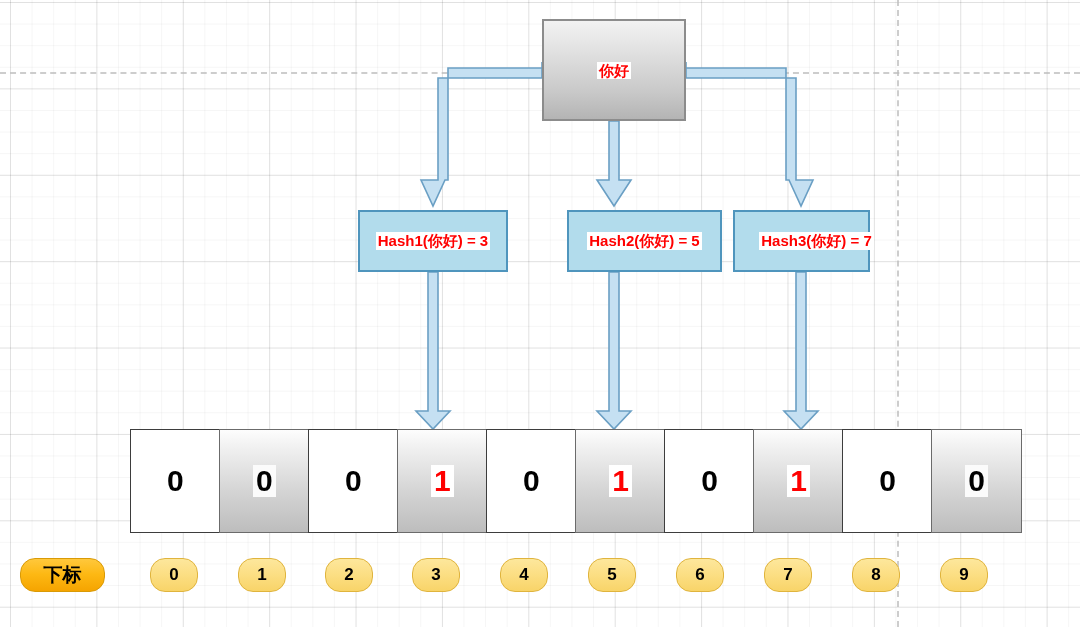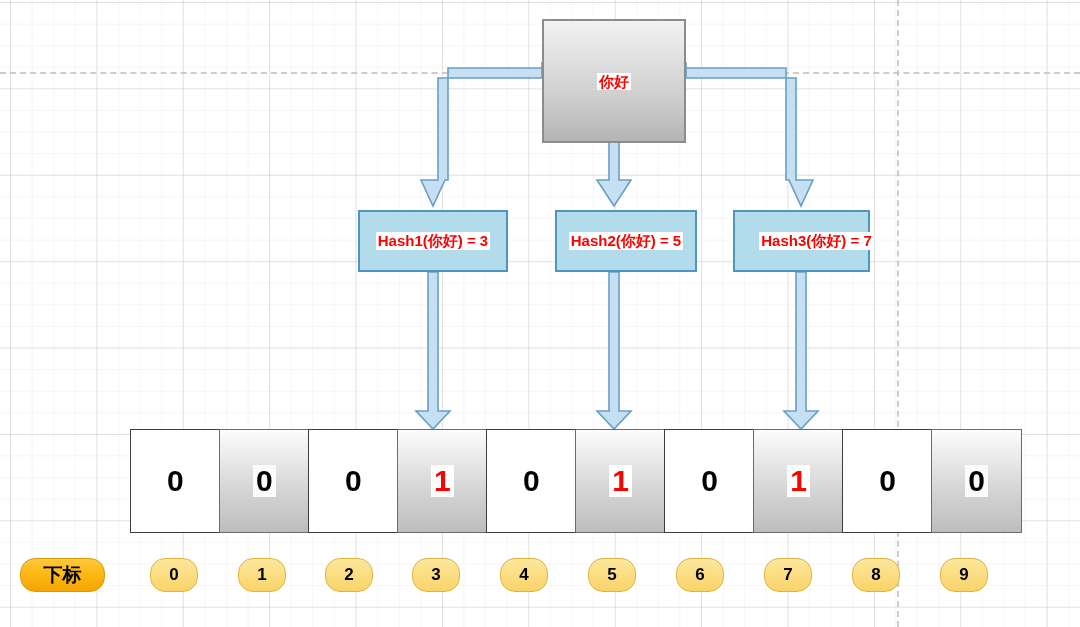--- a/index.html
+++ b/index.html
@@ -53,21 +53,21 @@
   }
 
   
   .abs { position: absolute; }
 
   
   #source-box {
     left: 542px;
     top: 19px;
     width: 144px;
-    height: 124px;
+    height: 102px;
     background: linear-gradient(to bottom, #f2f2f2 0%, #e6e6e6 22%, #c9c9c9 72%, #b4b4b4 100%);
     border: 2px solid #8c8c8c;
     box-sizing: border-box;
     display: flex;
     align-items: center;
     justify-content: center;
   }
   #source-box .lbl {
     background: #ffffff;
     color: #ff0000;
@@ -202,21 +202,21 @@
     <path class="arrow-shape" d="M 796,272 L 806,272 L 806,411 L 818,411 L 801,429 L 784,411 L 796,411 Z"></path>
   </svg>
 
   <div id="source-box" class="abs">
     <span class="lbl">你好</span>
   </div>
 
   <div class="hash-box abs" style="left:358px; top:210px; width:150px;">
     <span class="lbl">Hash1(你好) = 3</span>
   </div>
-  <div class="hash-box abs" style="left:555px; top:210px; width:142px;">
+  <div class="hash-box abs" style="left:567px; top:210px; width:155px;">
     <span class="lbl">Hash2(你好) = 5</span>
   </div>
   <div class="hash-box abs" style="left:733px; top:210px; width:137px;padding-left:30px;">
     <span class="lbl">Hash3(你好) = 7</span>
   </div>
 
   <div id="bit-array" class="abs">
     <div class="bit-cell">
         <span class="val">0</span>
       </div>

